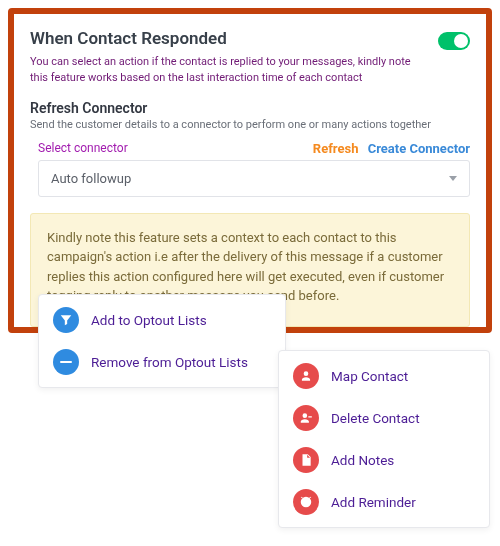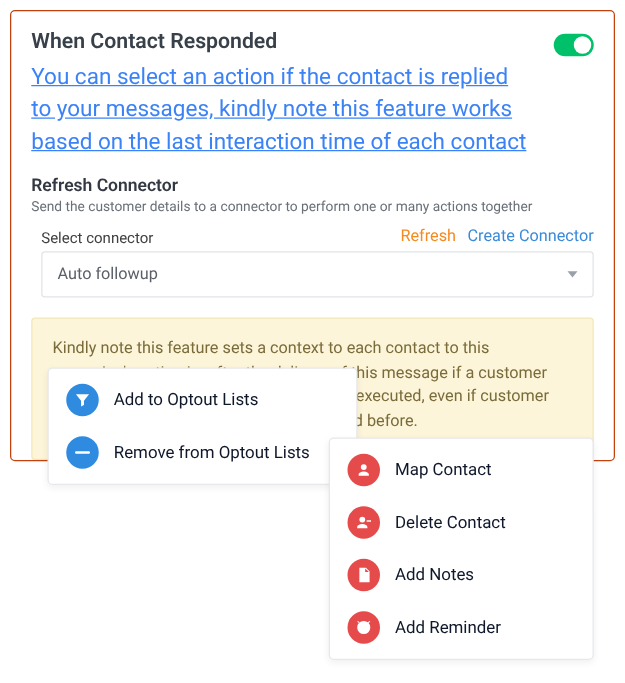--- a/index.html
+++ b/index.html
@@ -5,40 +5,39 @@
   * { box-sizing: border-box; margin: 0; padding: 0; }
   body {
     font-family: -apple-system, BlinkMacSystemFont, "Segoe UI", Roboto, Arial, sans-serif;
     background: #fff;
     width: 500px;
     height: 546px;
     position: relative;
     overflow: hidden;
   }
   .card {
-    border: 1px solid #c2410c;
+    border: 6px solid #c2410c;
     border-radius: 4px;
     margin: 8px 8px 0 8px;
     padding: 14px 16px 0 16px;
     position: relative;
     background: #fff;
   }
   .card-title {
     font-size: 17px;
     font-weight: 600;
     color: #38404a;
     margin-bottom: 6px;
   }
   .card-desc {
-    font-size: 18px;
-    color: #3b82f6;
+    font-size: 11px;
+    color: #701a75;
     line-height: 1.45;
     margin-bottom: 14px;
     max-width: 400px;
-    text-decoration: underline;
   }
   .toggle {
     position: absolute;
     top: 18px;
     right: 16px;
     width: 32px;
     height: 18px;
     background: #00c16a;
     border-radius: 10px;
     cursor: pointer;
@@ -66,25 +65,25 @@
   }
   .select-row {
     display: flex;
     justify-content: space-between;
     align-items: center;
     margin-bottom: 4px;
     padding-left: 8px;
   }
   .select-label {
     font-size: 12px;
-    color: #404040;
+    color: #a21caf;
   }
   .links { font-size: 13px; }
-  .link-refresh { color: #f58a1f; font-weight: 400; cursor: pointer; margin-right: 6px; }
-  .link-create  { color: #3a8ad8; font-weight: 400; cursor: pointer; }
+  .link-refresh { color: #f58a1f; font-weight: 700; cursor: pointer; margin-right: 6px; }
+  .link-create  { color: #3a8ad8; font-weight: 700; cursor: pointer; }
   .select-box {
     border: 1px solid #e1e3e8;
     border-radius: 3px;
     padding: 10px 12px;
     font-size: 13px;
     color: #5a5f68;
     display: flex;
     justify-content: space-between;
     align-items: center;
     margin: 0 0 16px 8px;
@@ -114,29 +113,29 @@
     padding: 4px 0;
     box-shadow: 0 2px 6px rgba(0,0,0,0.06);
   }
   .menu-left {
     top: 294px;
     left: 38px;
     width: 248px;
   }
   .menu-right {
     top: 350px;
-    left: 263px;
+    left: 278px;
     width: 212px;
   }
   .menu-item {
     display: flex;
     align-items: center;
     padding: 8px 14px;
     font-size: 13.5px;
-    color: #0f172a;
+    color: #4c1d95;
     cursor: pointer;
   }
   .menu-item .icon {
     width: 26px;
     height: 26px;
     border-radius: 50%;
     margin-right: 12px;
     display: flex;
     align-items: center;
     justify-content: center;

